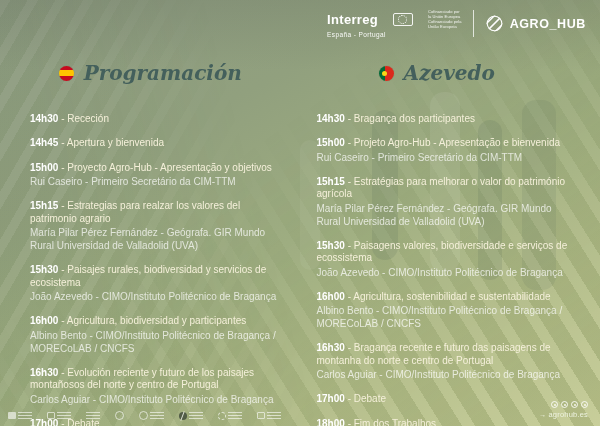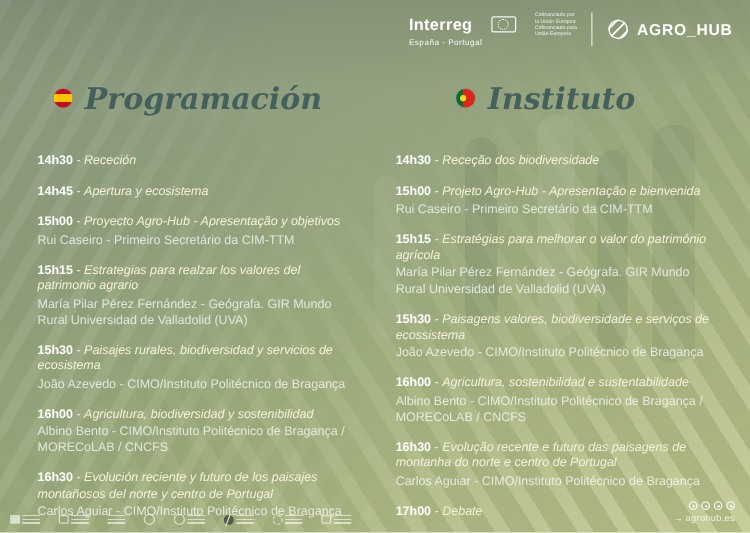--- a/index.html
+++ b/index.html
@@ -47,25 +47,25 @@
   .agrohub-word{font-size:12.5px;font-weight:bold;letter-spacing:.6px;}
 
   
   .columns{position:absolute;left:30px;top:48px;width:545px;display:flex;gap:28px;}
   .column{width:272px;}
   .col-header{display:flex;align-items:center;justify-content:center;gap:10px;margin:0 18px 14px 0;}
   .flag{width:15px;height:15px;border-radius:50%;flex:0 0 auto;box-shadow:0 0 1px rgba(0,0,0,.25);}
   .flag-es{background:linear-gradient(#c60b1e 0 30%,#ffc400 30% 70%,#c60b1e 70% 100%);}
   .flag-pt{background:linear-gradient(90deg,#046a38 0 38%,#da291c 38% 100%);position:relative;}
   .flag-pt::after{content:'';position:absolute;left:3px;top:5px;width:5px;height:5px;border-radius:50%;background:#f9d616;}
-  .col-title{font-family:"DejaVu Serif",serif;font-style:italic;font-size:24px;color:#44605c;text-align:center;}
+  .col-title{font-family:"DejaVu Serif",serif;font-style:italic;font-size:20px;color:#44605c;text-align:center;}
   .item{margin-bottom:12px;font-size:10px;line-height:1.25;color:#f5f0da;}
   .time{color:#ffffff;font-weight:bold;margin-top:12px;}
   .dash{color:#f5f0da;}
-  .title{color:#f5f0da;font-style:italic;}
+  .title{color:#f5f0da;}
   .speaker{margin-top:1px;font-size:10px;line-height:1.3;color:rgba(255,255,255,.72);}
 
   
   .partners{position:absolute;left:8px;bottom:6px;display:flex;align-items:center;gap:15px;opacity:.8;}
   .partner{display:flex;align-items:center;gap:2px;}
   .pl-box{width:8px;height:7px;background:rgba(255,255,255,.75);border-radius:1px;}
   .pl-box.outline{background:transparent;border:1px solid rgba(255,255,255,.75);box-sizing:border-box;}
   .pl-lines{width:14px;height:8px;background:repeating-linear-gradient(rgba(255,255,255,.75) 0 1px,transparent 1px 3px);}
   .pl-seal{width:9px;height:9px;border:1px solid rgba(255,255,255,.8);border-radius:50%;box-sizing:border-box;}
   .pl-dot{width:8px;height:8px;border-radius:50%;background:rgba(42,52,44,.85);position:relative;}
@@ -139,21 +139,21 @@
         <div class="item">
           <span class="time">14h30</span>
           <span class="dash">-</span>
           <span class="title">Receción</span>
           
         </div>
 
         <div class="item">
           <span class="time">14h45</span>
           <span class="dash">-</span>
-          <span class="title">Apertura y ecosistema</span>
+          <span class="title">Apertura y bienvenida</span>
           
         </div>
 
         <div class="item">
           <span class="time">15h00</span>
           <span class="dash">-</span>
           <span class="title">Proyecto Agro-Hub - Apresentação y objetivos</span>
           <div class="speaker">Rui Caseiro - Primeiro Secretário da CIM-TTM</div>
         </div>
 
@@ -167,21 +167,21 @@
         <div class="item">
           <span class="time">15h30</span>
           <span class="dash">-</span>
           <span class="title">Paisajes rurales, biodiversidad y servicios de ecosistema</span>
           <div class="speaker">João Azevedo - CIMO/Instituto Politécnico de Bragança</div>
         </div>
 
         <div class="item">
           <span class="time">16h00</span>
           <span class="dash">-</span>
-          <span class="title">Agricultura, biodiversidad y sostenibilidad</span>
+          <span class="title">Agricultura, biodiversidad y participantes</span>
           <div class="speaker">Albino Bento - CIMO/Instituto Politécnico de Bragança / MORECoLAB / CNCFS</div>
         </div>
 
         <div class="item">
           <span class="time">16h30</span>
           <span class="dash">-</span>
           <span class="title">Evolución reciente y futuro de los paisajes montañosos del norte y centro de Portugal</span>
           <div class="speaker">Carlos Aguiar - CIMO/Instituto Politécnico de Bragança</div>
         </div>
 
@@ -197,28 +197,28 @@
           <span class="dash">-</span>
           <span class="title">Fin</span>
           
         </div>
       </div>
   </section>
 
   <section class="column">
     <div class="col-header">
       <span class="flag flag-pt"></span>
-      <h1 class="col-title">Instituto</h1>
+      <h1 class="col-title">Azevedo</h1>
     </div>
     <div>
 
         <div class="item">
           <span class="time">14h30</span>
           <span class="dash">-</span>
-          <span class="title">Receção dos biodiversidade</span>
+          <span class="title">Bragança dos participantes</span>
           
         </div>
 
 
         <div class="item">
           <span class="time">15h00</span>
           <span class="dash">-</span>
           <span class="title">Projeto Agro-Hub - Apresentação e bienvenida</span>
           <div class="speaker">Rui Caseiro - Primeiro Secretário da CIM-TTM</div>
         </div>
@@ -240,21 +240,21 @@
         <div class="item">
           <span class="time">16h00</span>
           <span class="dash">-</span>
           <span class="title">Agricultura, sostenibilidad e sustentabilidade</span>
           <div class="speaker">Albino Bento - CIMO/Instituto Politécnico de Bragança / MORECoLAB / CNCFS</div>
         </div>
 
         <div class="item">
           <span class="time">16h30</span>
           <span class="dash">-</span>
-          <span class="title">Evolução recente e futuro das paisagens de montanha do norte e centro de Portugal</span>
+          <span class="title">Bragança recente e futuro das paisagens de montanha do norte e centro de Portugal</span>
           <div class="speaker">Carlos Aguiar - CIMO/Instituto Politécnico de Bragança</div>
         </div>
 
         <div class="item">
           <span class="time">17h00</span>
           <span class="dash">-</span>
           <span class="title">Debate</span>
           
         </div>
 

